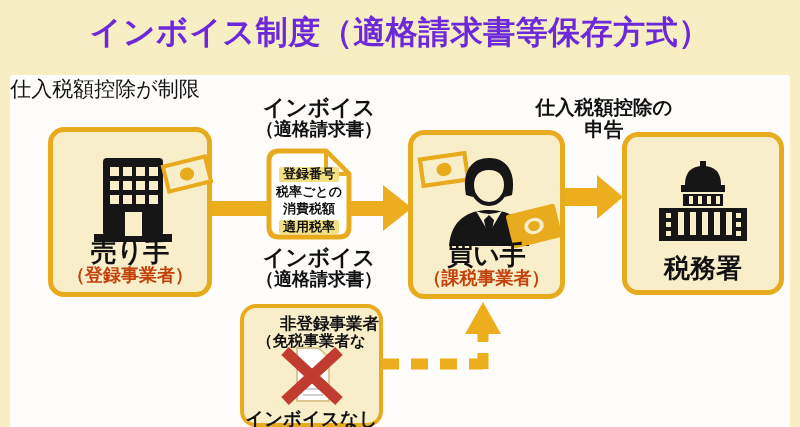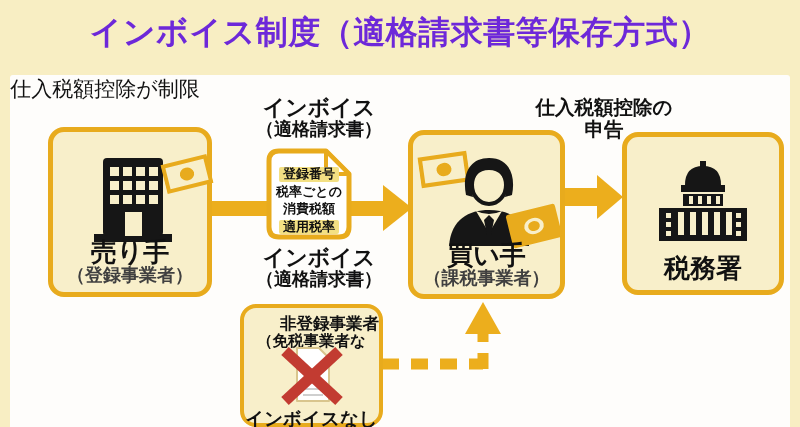--- a/index.html
+++ b/index.html
@@ -14,21 +14,21 @@
   .box { position:absolute; background:#f8efca; border:5px solid #e8ab1d;
          border-radius:16px; }
   .box-seller { left:38px; top:52px;  width:164px; height:170px; }
   .box-buyer  { left:398px; top:55px; width:157px; height:169px; }
   .box-tax    { left:612px; top:57px; width:162px; height:163px; }
   .box-nonreg { left:230px; top:229px; width:143px; height:123px; border-width:4px; }
 
   .boxlabel { position:absolute; left:0; width:100%; text-align:center;
               font-weight:900; color:#111; font-size:26px; line-height:1; }
   .boxsub   { position:absolute; left:0; width:100%; text-align:center;
-              font-weight:900; color:#404040; font-size:18px; line-height:1; }
+              font-weight:900; color:#c2410c; font-size:18px; line-height:1; }
   .box-seller .boxlabel { top:107px; } .box-seller .boxsub { top:134px; }
   .box-buyer  .boxlabel { top:107px; } .box-buyer  .boxsub { top:134px; }
   .box-tax    .boxlabel { top:118px; }
 
   .nr1 { position:absolute; top:5px;  left:0; width:100%; text-align:center; font-size:16.5px; font-weight:900; color:#111;padding-left:36px; }
   .nr2 { position:absolute; top:23px; left:0; width:100%; text-align:center; font-size:15.5px; font-weight:900; color:#111; }
   .nr3 { position:absolute; top:98px; left:0; width:100%; text-align:center; font-size:18.5px; font-weight:900; color:#111; }
 
   .icon { position:absolute; }
 

